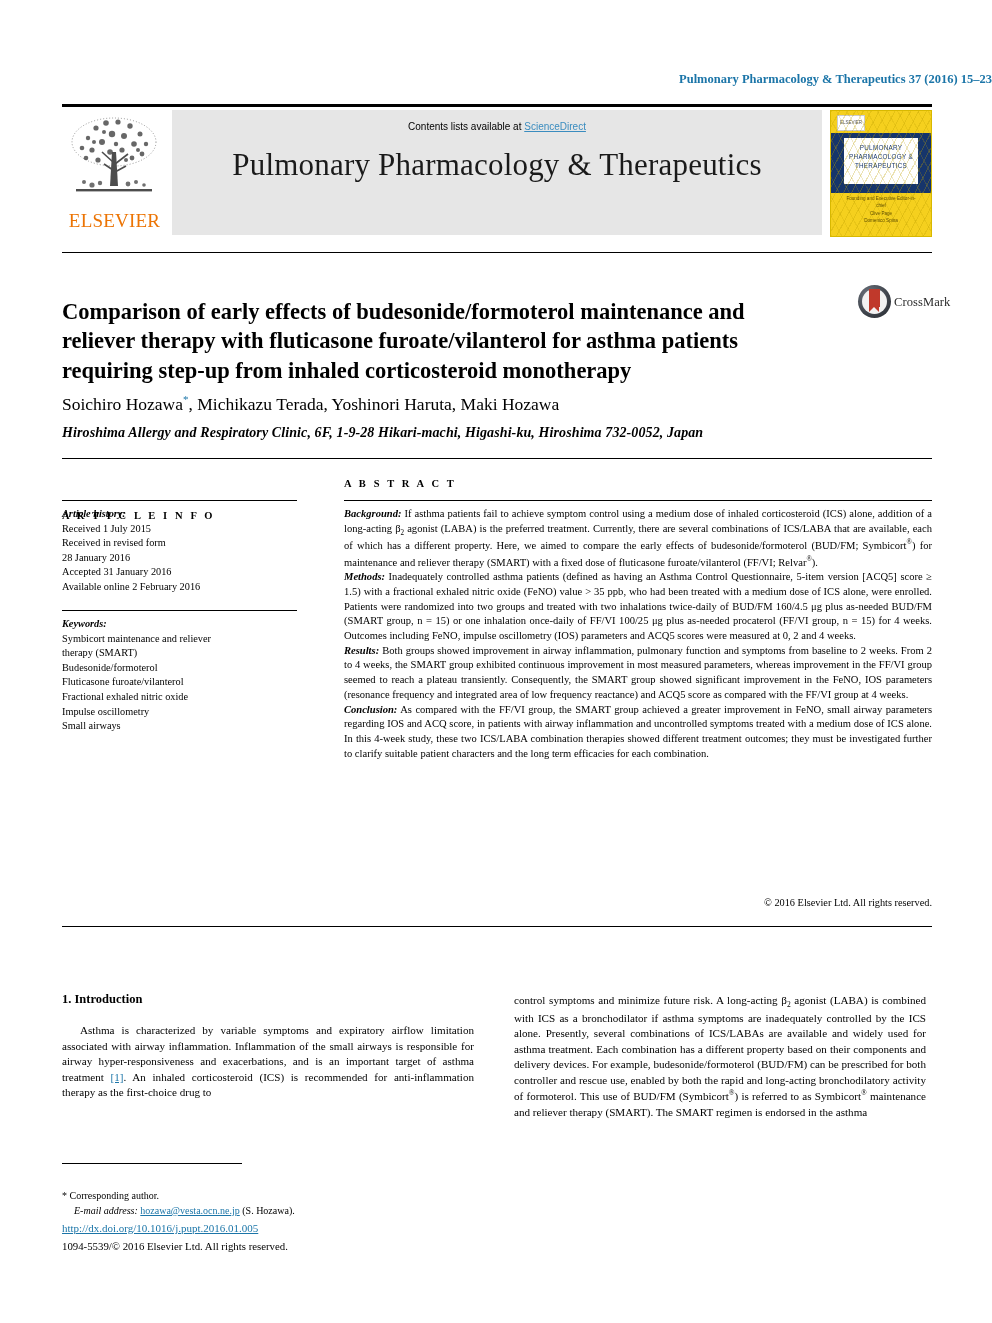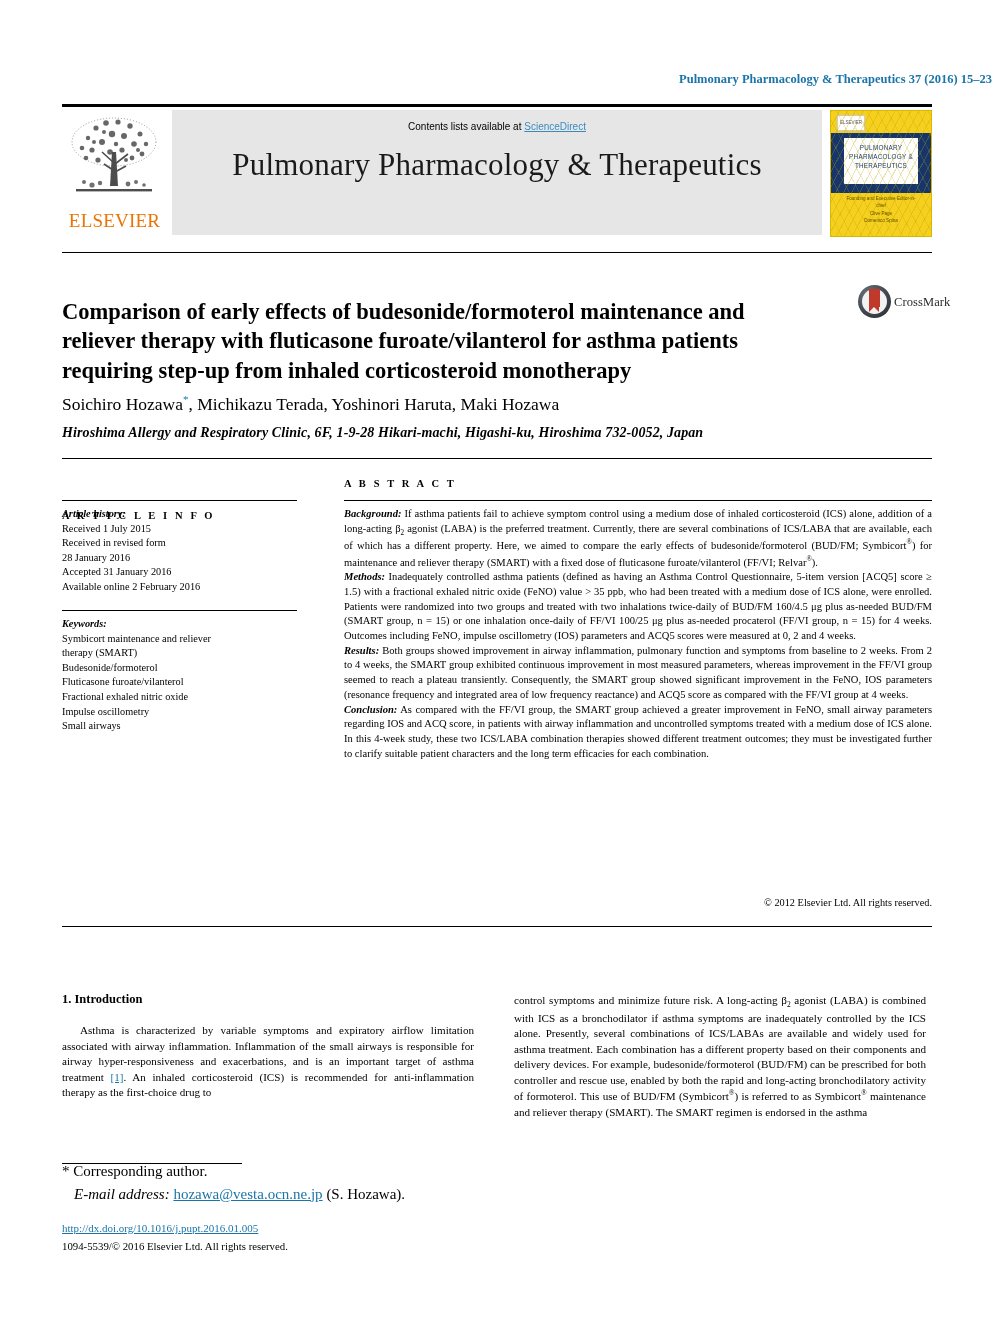--- a/index.html
+++ b/index.html
@@ -221,23 +221,23 @@
   .col-left { left:62px; top:1023px; }
   .col-right { left:494px; top:993px;margin-left:20px; }
   .col p { margin:0; text-indent:18px; }
   .ref-link { color:#1b75a8; }
 
   
   .foot-rule {
     position:absolute; left:62px; top:1163px; width:180px; height:1px; background:#000;
   }
   .footnote {
-    position:absolute; left:62px; top:1160px; width:412px;
-    font-family:"Liberation Serif", serif;
-    font-size:15px; line-height:1.5; color:#000;
+    position:absolute; left:62px; top:1188px; width:412px;
+    font-family:"Liberation Serif", serif;
+    font-size:10px; line-height:1.5; color:#000;
   }
   .footnote .em { font-style:italic; }
   .mail-link { color:#1b75a8; }
   .doi-line {
     position:absolute; left:62px; top:1222px;
     font-family:"Liberation Serif", serif;
     font-size:11px; color:#1b75a8;
   }
   .issn-line {
     position:absolute; left:62px; top:1240px;
@@ -367,21 +367,21 @@
     <div>Impulse oscillometry</div>
     <div>Small airways</div>
   </div>
 
   <div class="abstract">
     <p><span class="lead">Background:</span><span> If asthma patients fail to achieve symptom control using a medium dose of inhaled corticosteroid (ICS) alone, addition of a long-acting β<sub class="inl">2</sub> agonist (LABA) is the preferred treatment. Currently, there are several combinations of ICS/LABA that are available, each of which has a different property. Here, we aimed to compare the early effects of budesonide/formoterol (BUD/FM; Symbicort<sup class="inl">®</sup>) for maintenance and reliever therapy (SMART) with a fixed dose of fluticasone furoate/vilanterol (FF/VI; Relvar<sup class="inl">®</sup>).</span></p>
     <p><span class="lead">Methods:</span><span> Inadequately controlled asthma patients (defined as having an Asthma Control Questionnaire, 5-item version [ACQ5] score ≥ 1.5) with a fractional exhaled nitric oxide (FeNO) value &gt; 35 ppb, who had been treated with a medium dose of ICS alone, were enrolled. Patients were randomized into two groups and treated with two inhalations twice-daily of BUD/FM 160/4.5 μg plus as-needed BUD/FM (SMART group, n = 15) or one inhalation once-daily of FF/VI 100/25 μg plus as-needed procaterol (FF/VI group, n = 15) for 4 weeks. Outcomes including FeNO, impulse oscillometry (IOS) parameters and ACQ5 scores were measured at 0, 2 and 4 weeks.</span></p>
     <p><span class="lead">Results:</span><span> Both groups showed improvement in airway inflammation, pulmonary function and symptoms from baseline to 2 weeks. From 2 to 4 weeks, the SMART group exhibited continuous improvement in most measured parameters, whereas improvement in the FF/VI group seemed to reach a plateau transiently. Consequently, the SMART group showed significant improvement in the FeNO, IOS parameters (resonance frequency and integrated area of low frequency reactance) and ACQ5 score as compared with the FF/VI group at 4 weeks.</span></p>
     <p><span class="lead">Conclusion:</span><span> As compared with the FF/VI group, the SMART group achieved a greater improvement in FeNO, small airway parameters regarding IOS and ACQ score, in patients with airway inflammation and uncontrolled symptoms treated with a medium dose of ICS alone. In this 4-week study, these two ICS/LABA combination therapies showed different treatment outcomes; they must be investigated further to clarify suitable patient characters and the long term efficacies for each combination.</span></p>
   </div>
-  <div class="copyright">© 2012 Elsevier Ltd. All rights reserved.</div>
+  <div class="copyright">© 2016 Elsevier Ltd. All rights reserved.</div>
 
   <div class="panel-rule-bottom"></div>
 
   <div class="sec-title">
     <span>1.</span>
     <span>Introduction</span>
   </div>
 
   <div class="col col-left">
     <p><span>Asthma is characterized by variable symptoms and expiratory airflow limitation associated with airway inflammation. Inflammation of the small airways is responsible for airway hyper-responsiveness and exacerbations, and is an important target of asthma treatment </span><a class="ref-link" href="#">[1]</a><span>. An inhaled corticosteroid (ICS) is recommended for anti-inflammation therapy as the first-choice drug to</span></p>

